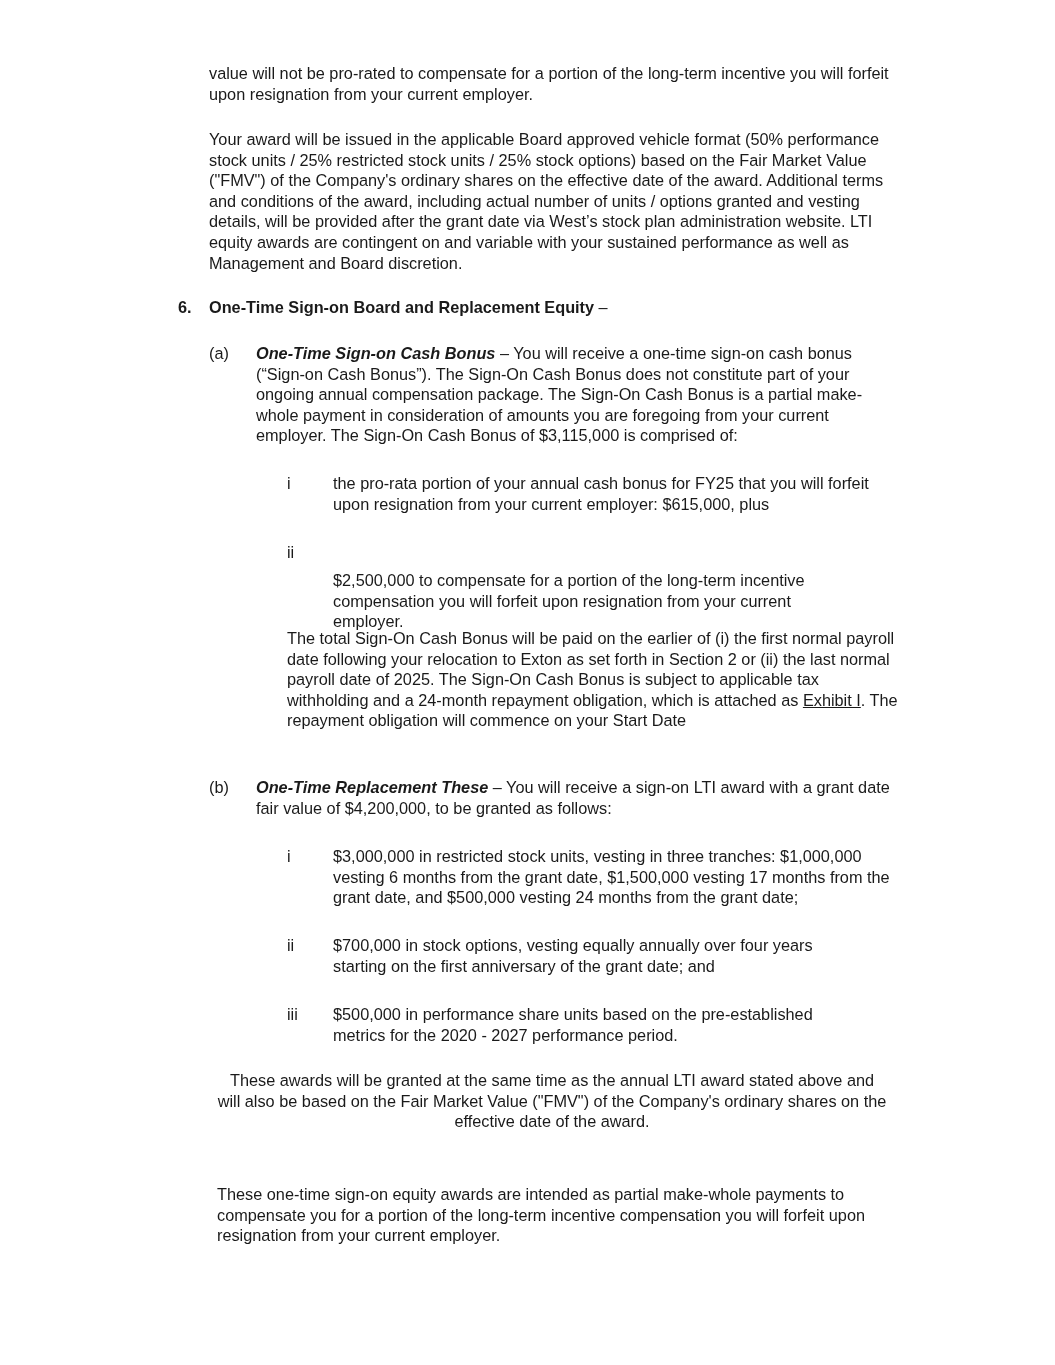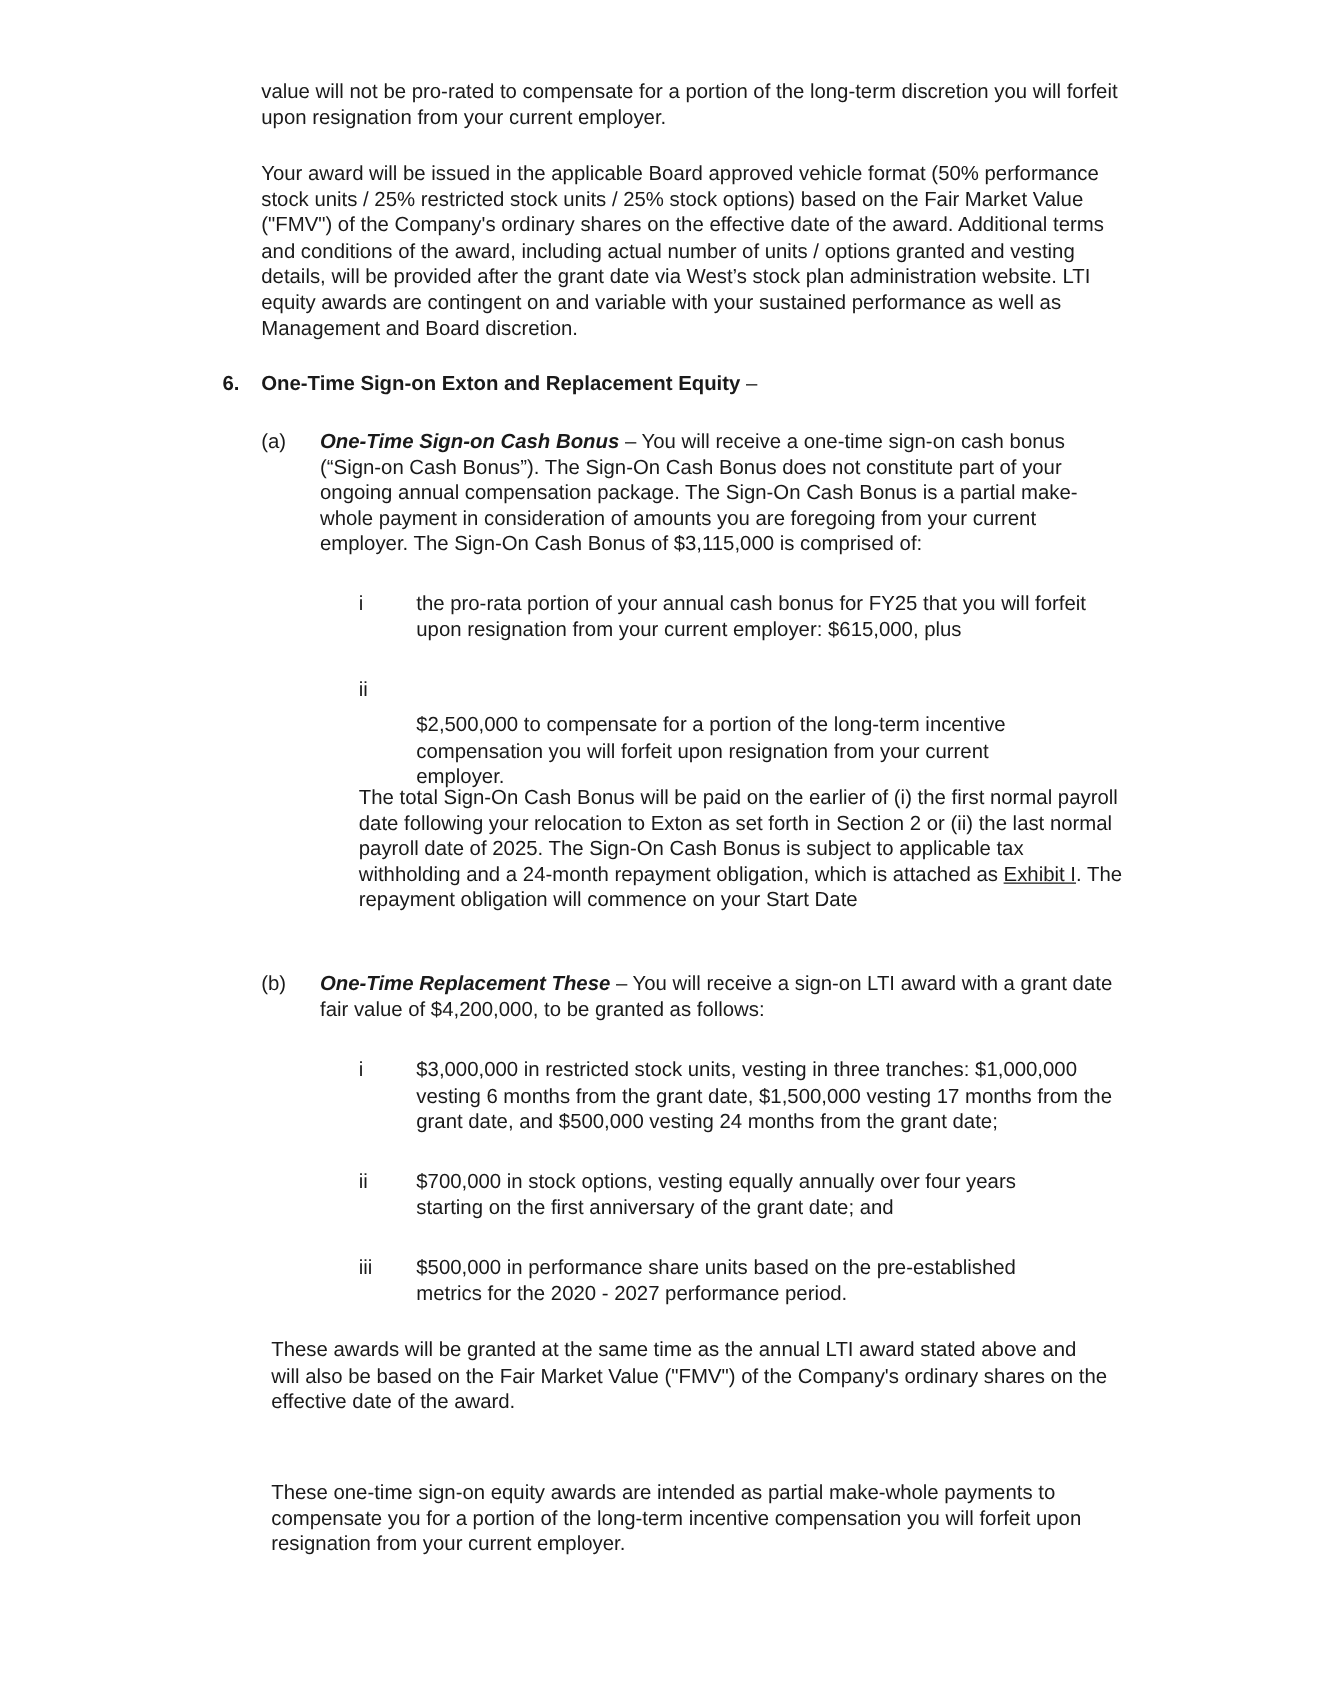--- a/index.html
+++ b/index.html
@@ -17,25 +17,25 @@
     .lbl { position: absolute; }
     .item { position: absolute; }
     b { font-weight: bold; font-style: italic; }
     .u { text-decoration: underline; }
   </style>
 </head>
 <body>
 
 <div>
 
-  <p class="blk p1">value will not be pro-rated to compensate for a portion of the long-term discretion you will forfeit upon resignation from your current employer.</p>
+  <p class="blk p1">value will not be pro-rated to compensate for a portion of the long-term incentive you will forfeit upon resignation from your current employer.</p>
   <p class="blk p2" style="width:690px">Your award will be issued in the applicable Board approved vehicle format (50% performance stock units / 25% restricted stock units / 25% stock options) based on the Fair Market Value ("FMV") of the Company's ordinary shares on the effective date of the award.  Additional terms and conditions of the award, including actual number of units / options granted and vesting details, will be provided after the grant date via West’s stock plan administration website.  LTI equity awards are contingent on and variable with your sustained performance as well as Management and Board discretion.</p>
 
   <div class="blk sec6">
-    <span class="num">6.</span><span class="ttl">One-Time Sign-on Exton and Replacement Equity</span><span> –</span>
+    <span class="num">6.</span><span class="ttl">One-Time Sign-on Board and Replacement Equity</span><span> –</span>
   </div>
 
   <span class="blk lbl" style="left:209px; top:343px;">(a)</span>
   <p class="blk" style="left:256px; top:343px; width:645px;"><b>One-Time Sign-on Cash Bonus</b><span> – You will receive a one-time sign-on cash bonus (“Sign-on Cash Bonus”).  The Sign-On Cash Bonus does not constitute part of your ongoing annual compensation package. The Sign-On Cash Bonus is a partial make-whole payment in consideration of amounts you are foregoing from your current employer.  The Sign-On Cash Bonus of $3,115,000 is comprised of:</span></p>
 
   <span class="blk lbl" style="left:287px; top:473px;">i</span>
   <p class="blk item" style="left:333px; top:473px; width:540px;">the pro-rata portion of your annual cash bonus for FY25 that you will forfeit upon resignation from your current employer: $615,000, plus</p>
 
   <span class="blk lbl" style="left:287px; top:542px;">ii</span>
   <p class="blk item" style="left:333px; top:570px; width:520px;">$2,500,000 to compensate for a portion of the long-term incentive compensation you will forfeit upon resignation from your current employer.</p>
@@ -47,16 +47,16 @@
 
   <span class="blk lbl" style="left:287px; top:846px;">i</span>
   <p class="blk item" style="left:333px; top:846px; width:568px;">$3,000,000 in restricted stock units, vesting in three tranches: $1,000,000 vesting 6 months from the grant date, $1,500,000 vesting 17 months from the grant date, and $500,000 vesting 24 months from the grant date;</p>
 
   <span class="blk lbl" style="left:287px; top:935px;">ii</span>
   <p class="blk item" style="left:333px; top:935px; width:530px;">$700,000 in stock options, vesting equally annually over four years starting on the first anniversary of the grant date; and</p>
 
   <span class="blk lbl" style="left:287px; top:1004px;">iii</span>
   <p class="blk item" style="left:333px; top:1004px; width:530px;">$500,000 in performance share units based on the pre-established metrics for the 2020 - 2027 performance period.</p>
 
-  <p class="blk" style="left:217px; top:1070px; width:670px;">These awards will be granted at the same time as the annual LTI award stated above and will also be based on the Fair Market Value ("FMV") of the Company's ordinary shares on the effective date of the award.</p>
+  <p class="blk" style="left:217px; top:1070px; width:670px;text-align:center;">These awards will be granted at the same time as the annual LTI award stated above and will also be based on the Fair Market Value ("FMV") of the Company's ordinary shares on the effective date of the award.</p>
   <p class="blk" style="left:217px; top:1156px; width:680px;margin-top:28px;">These one-time sign-on equity awards are intended as partial make-whole payments to compensate you for a portion of the long-term incentive compensation you will forfeit upon resignation from your current employer.</p>
 
 </div>
 
 </body></html>

